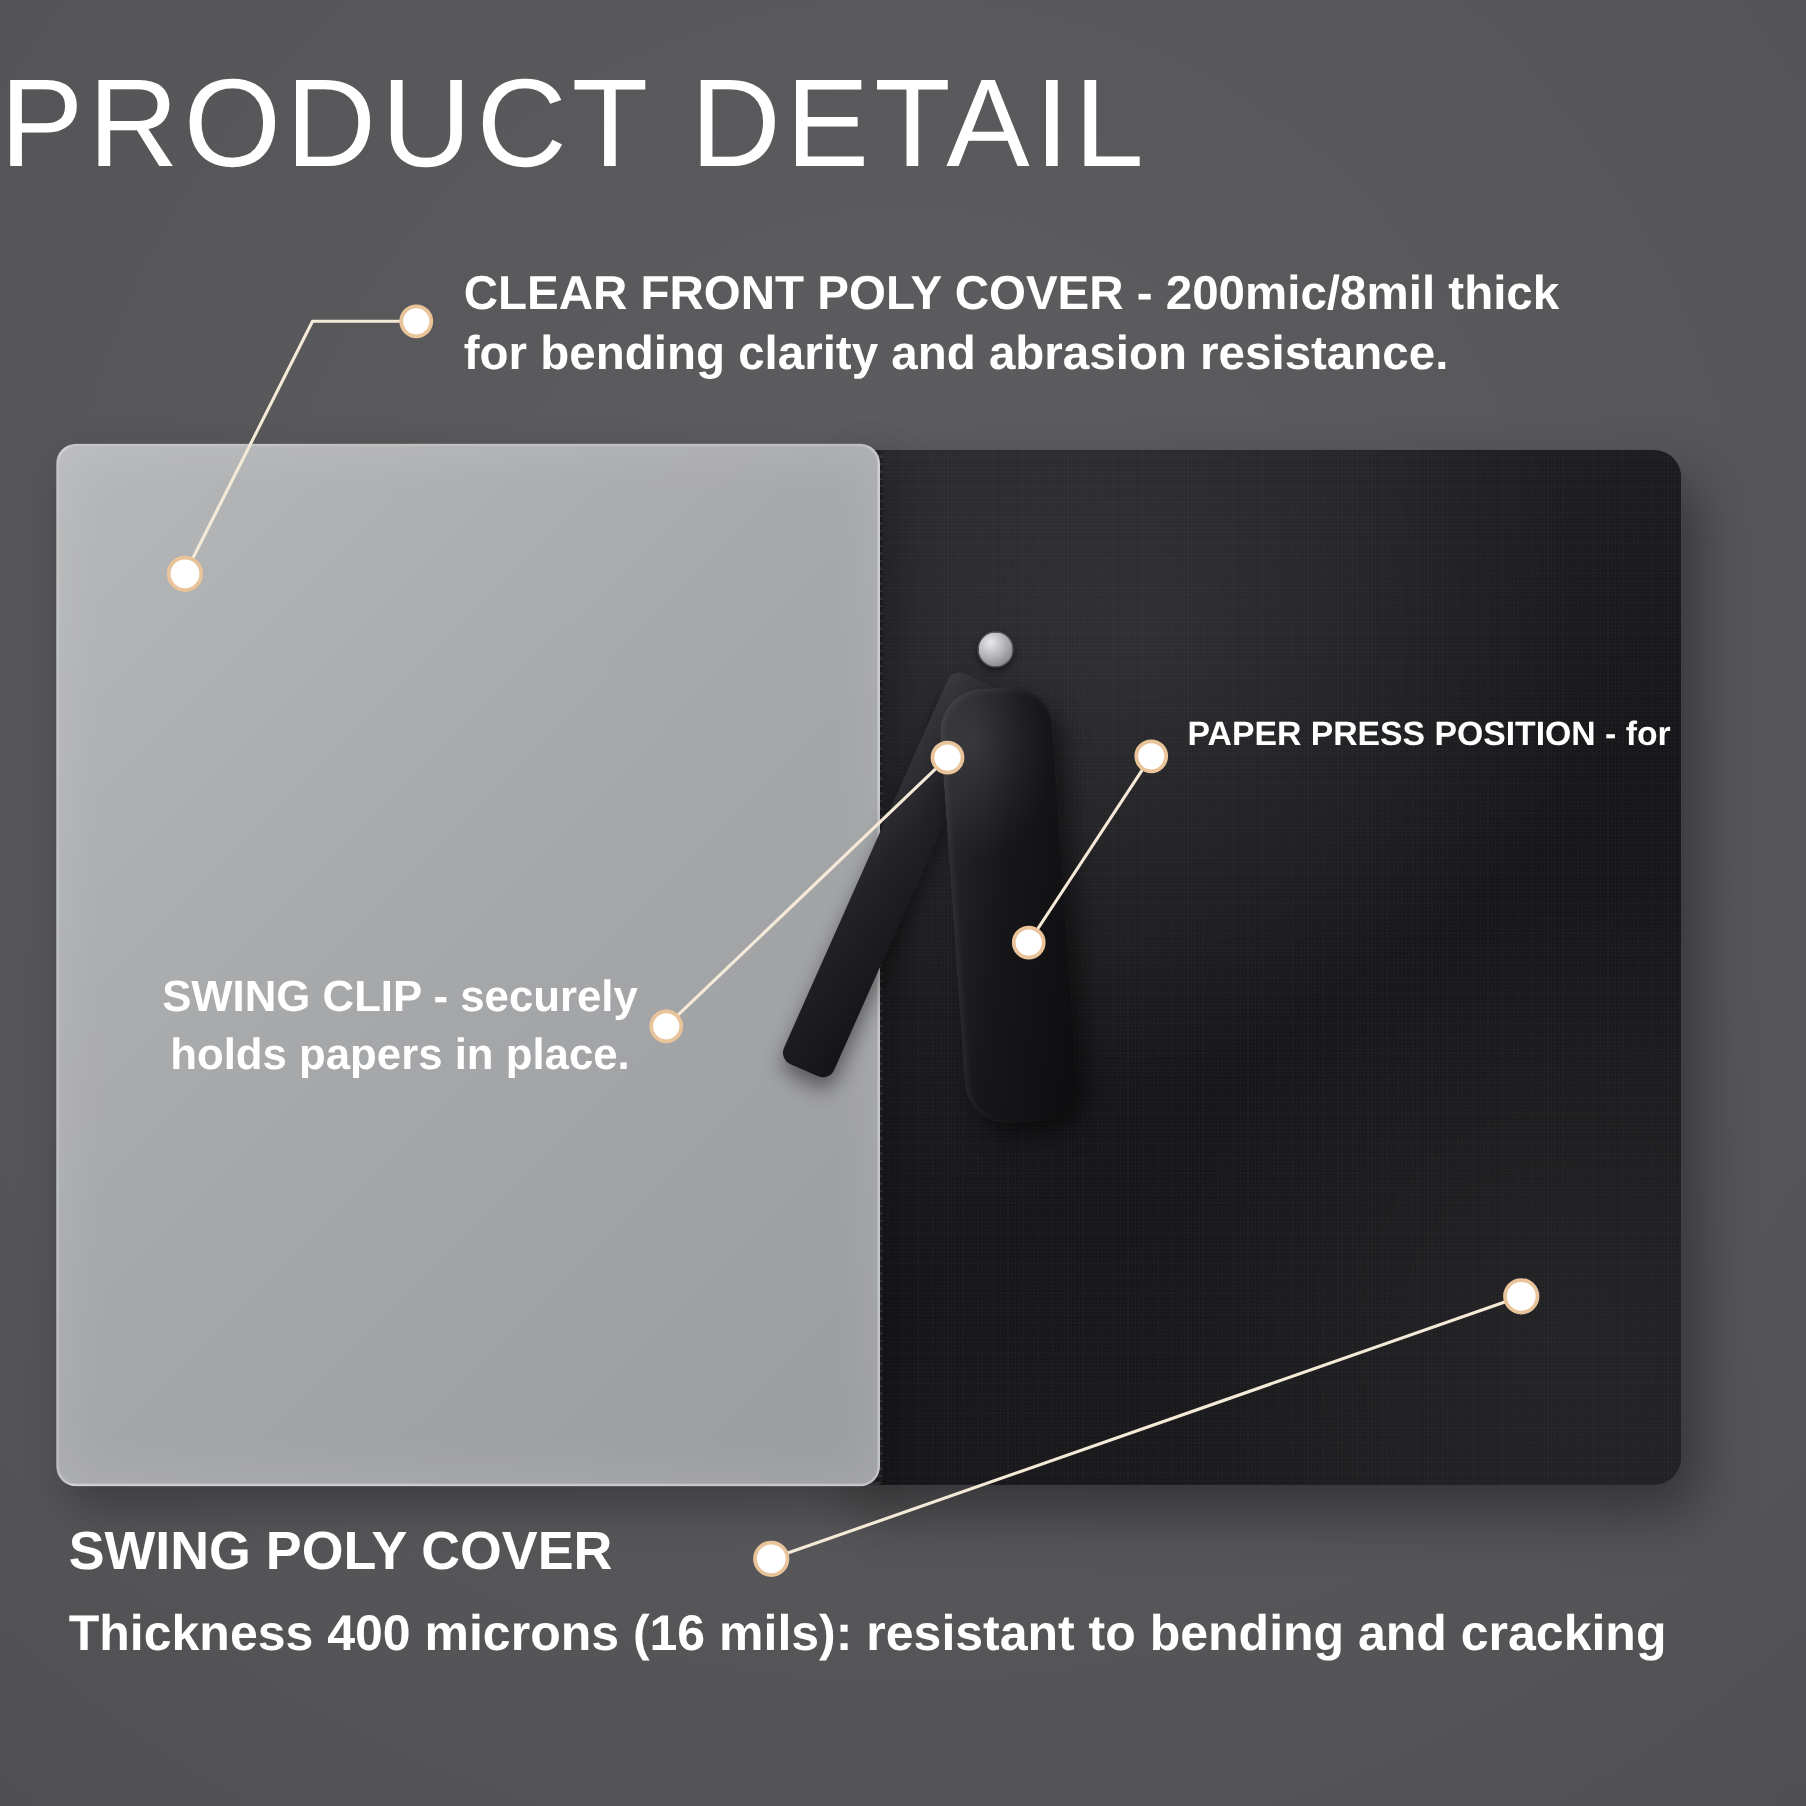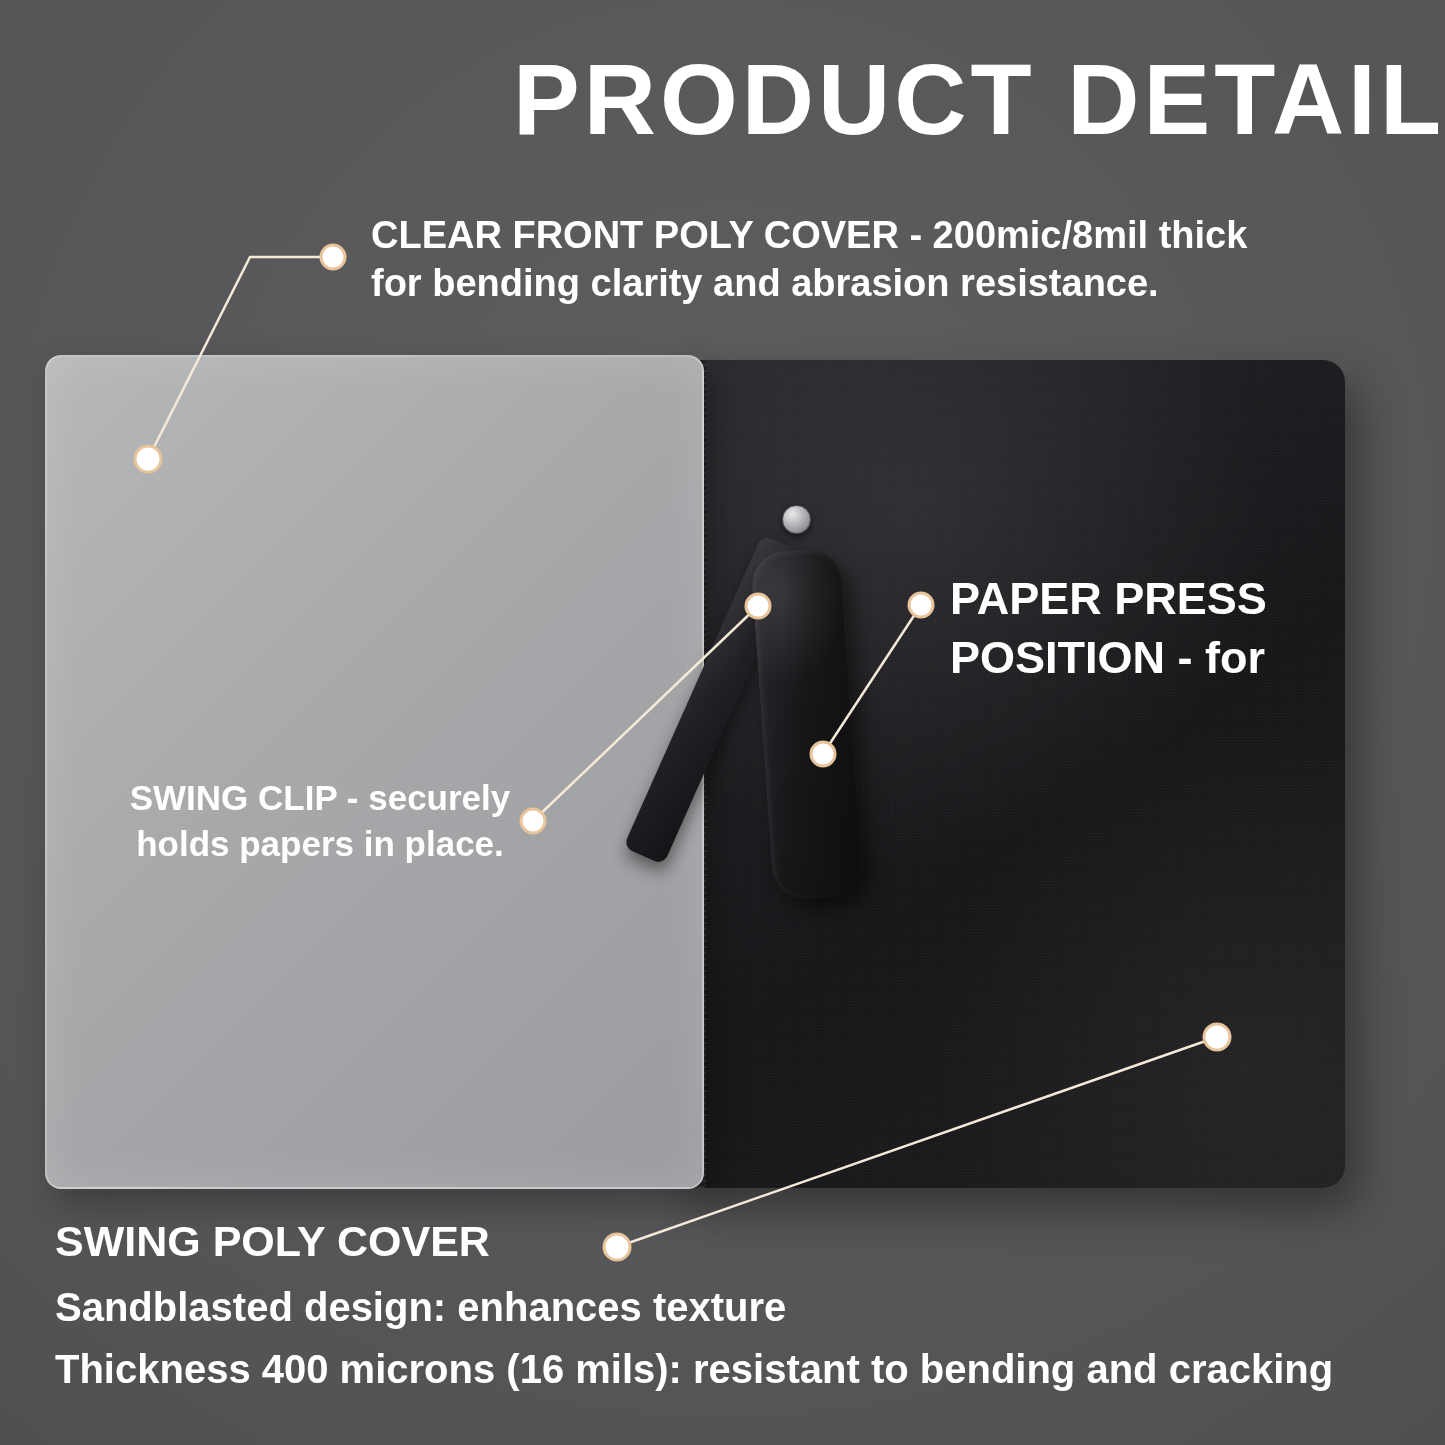--- a/index.html
+++ b/index.html
@@ -5,22 +5,22 @@
   html,body{margin:0;padding:0;background:#47474a;}
   .stage{
     position:relative;
     width:1445px;height:1445px;
     overflow:hidden;
     font-family:"Liberation Sans", sans-serif;
     background:radial-gradient(120% 120% at 50% 35%, #5e5e61 0%, #545457 55%, #454548 100%);
   }
   .title{
     position:absolute;top:42px;left:0;width:100%;
-    margin:0;text-align:right;
-    font-size:100px;font-weight:700;letter-spacing:4px;
+    margin:0;text-align:left;
+    font-size:100px;font-weight:400;letter-spacing:4px;
     color:#ffffff;
   }
   
   .back-cover{
     position:absolute;left:680px;top:360px;width:665px;height:828px;
     border-radius:6px 22px 22px 6px;
     background:
       repeating-linear-gradient(0deg, rgba(255,255,255,0.015) 0 1px, transparent 1px 3px),
       repeating-linear-gradient(90deg, rgba(255,255,255,0.015) 0 1px, transparent 1px 3px),
       radial-gradient(90% 70% at 35% 18%, rgba(255,255,255,0.07), transparent 60%),
@@ -67,21 +67,21 @@
   
   .overlay{
     position:absolute;left:0;top:0;width:1445px;height:1445px;
     pointer-events:none;
   }
   .lead{fill:none;stroke:#f5ead8;stroke-width:2.5;}
   .dot{fill:#ffffff;stroke:#e9c49a;stroke-width:3;}
   
   .callout{position:absolute;color:#ffffff;font-weight:bold;}
   .co-front{left:371px;top:211px;font-size:38px;line-height:1.27;}
-  .co-press{left:950px;top:570px;font-size:45px;line-height:1.3;}
+  .co-press{left:950px;top:570px;font-size:27px;line-height:1.3;}
   .co-swing{left:120px;top:775px;width:400px;font-size:35px;line-height:1.3;text-align:center;}
   .co-back{left:55px;top:1220px;font-size:40px;line-height:1.0;}
   .co-back .heading{font-size:43px;margin-bottom:24px;}
   .co-back .bline{margin-bottom:22px;}
 </style>
 </head>
 <body>
 
 <div class="stage">
 
@@ -121,17 +121,16 @@
     <div>PAPER PRESS POSITION - for</div>
   </div>
 
   <div class="callout co-swing">
     <div>SWING CLIP - securely</div>
     <div>holds papers in place.</div>
   </div>
 
   <div class="callout co-back">
     <div class="heading">SWING POLY COVER</div>
-    <div class="bline">Sandblasted design: enhances texture</div>
     <div class="bline">Thickness 400 microns (16 mils): resistant to bending and cracking</div>
   </div>
 
 </div>
 
 </body></html>

